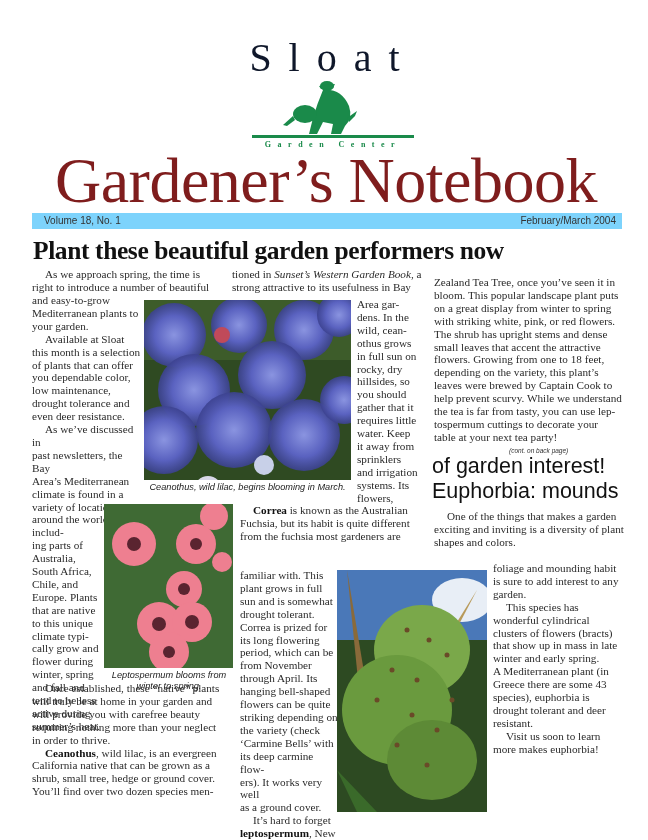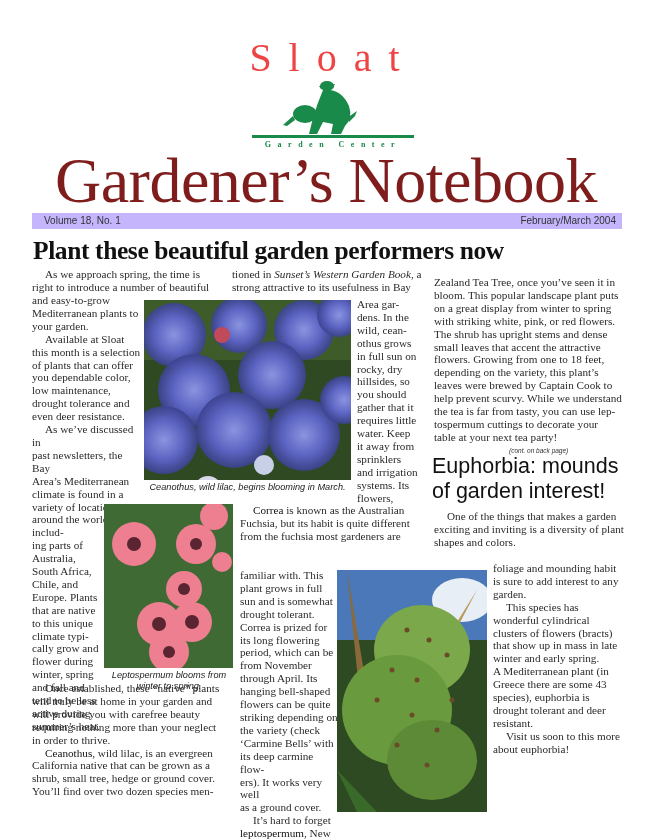--- a/index.html
+++ b/index.html
@@ -2,39 +2,39 @@
 <html><head>
 <meta charset="utf-8">
 <style>
   * { box-sizing: border-box; margin: 0; padding: 0; }
   html, body { width: 648px; height: 840px; background: #ffffff; overflow: hidden; }
   body { position: relative; font-family: "Liberation Serif", "DejaVu Serif", serif; color: #222; }
 
   .abs { position: absolute; }
 
   
-  .logo-word { left: 248px; top: 38px; width: 170px; text-align: center; font-family: "Liberation Serif", serif; font-size: 40px; letter-spacing: 17px; color: #ef4444; line-height: 40px; }
+  .logo-word { left: 248px; top: 38px; width: 170px; text-align: center; font-family: "Liberation Serif", serif; font-size: 40px; letter-spacing: 17px; color: #0f172a; line-height: 40px; }
   .logo-figure { left: 283px; top: 78px; width: 90px; height: 58px; }
   .logo-rule { left: 252px; top: 135px; width: 162px; height: 3px; background: #1a8a4a; }
   .logo-sub { left: 252px; top: 140px; width: 162px; text-align: center; font-family: "Liberation Serif", serif; font-size: 8px; letter-spacing: 6.5px; color: #1a8a4a; font-weight: bold; }
 
   .masthead { left: 36px; top: 148px; width: 580px; text-align: center; font-family: "Liberation Serif", serif; font-size: 64px; line-height: 66px; color: #7f1d1d; letter-spacing: -0.5px; }
 
-  .band { left: 32px; top: 213px; width: 590px; height: 16px; background: #c4b5fd; font-family: "Liberation Sans", "DejaVu Sans", sans-serif; font-size: 10px; color: #333; }
+  .band { left: 32px; top: 213px; width: 590px; height: 16px; background: #7dd3fc; font-family: "Liberation Sans", "DejaVu Sans", sans-serif; font-size: 10px; color: #333; }
   .band span { position: absolute; top: 2px; white-space: nowrap; }
   .band .vol { left: 12px; }
   .band .tag { left: 178px; font-style: italic; }
   .band .date { right: 6px; }
 
   .headline { left: 33px; top: 236px; width: 580px; font-family: "Liberation Serif", serif; font-weight: bold; font-size: 25.5px; line-height: 30px; color: #111; letter-spacing: -0.4px; }
 
   .txt { font-size: 11.2px; line-height: 12.9px; color: #2a2a2a; }
   .txt p { margin: 0; }
   .ind { text-indent: 13px; }
-  .txt b { font-weight: normal; color: #111; margin-top: 28px; }
+  .txt b { font-weight: bold; color: #111; margin-top: 28px; }
   .txt i { font-style: italic; }
 
   .caption { font-family: "Liberation Sans", "DejaVu Sans", sans-serif; font-style: italic; font-size: 9.2px; line-height: 11px; color: #222; text-align: center; }
 
   .photo { overflow: hidden; }
 
   .sub-head { left: 432px; top: 454px; width: 200px; font-family: "Liberation Sans", "DejaVu Sans", sans-serif; font-size: 21.5px; line-height: 25px; color: #111; }
   .cont { font-family: "Liberation Sans", sans-serif; font-style: italic; font-size: 6.5px; color: #333; }
 </style>
 </head>
@@ -171,24 +171,24 @@
     <path d="M0 200 L40 242 L20 242 Z" fill="#3a6a2a"></path>
   </svg>
 </div>
 
 <div class="abs txt" style="left:434px; top:276px; width:188px;">
   <p>Zealand Tea Tree, once you’ve seen it in bloom. This popular landscape plant puts on a great display from winter to spring with striking white, pink, or red flowers. The shrub has upright stems and dense small leaves that accent the attractive flowers. Growing from one to 18 feet, depending on the variety, this plant’s leaves were brewed by Captain Cook to help prevent scurvy. While we understand the tea is far from tasty, you can use lep-tospermum cuttings to decorate your table at your next tea party!</p>
   <p class="cont" style="padding-left:75px; margin-top:1px;">(cont. on back page)</p>
 </div>
 
 <div class="abs sub-head">
+  <div>of garden interest!</div>
   <div>Euphorbia: mounds</div>
-  <div>of garden interest!</div>
 </div>
 <div class="abs txt" style="left:434px; top:510px; width:190px;">
   <p class="ind">One of the things that makes a garden exciting and inviting is a diversity of plant shapes and colors.</p>
 </div>
 <div class="abs txt" style="left:493px; top:562px; width:132px;">
   <p><span>foliage and mounding habit</span><br><span>is sure to add interest to any</span><br><span>garden.</span></p>
   <p class="ind">This species has wonderful cylindrical clusters of flowers (bracts) that show up in mass in late winter and early spring.</p>
   <p>A Mediterranean plant (in Greece there are some 43 species), euphorbia is drought tolerant and deer resistant.</p>
-  <p class="ind">Visit us soon to this more about euphorbia!</p>
+  <p class="ind">Visit us soon to learn more makes euphorbia!</p>
 </div>
 
 </body></html>

